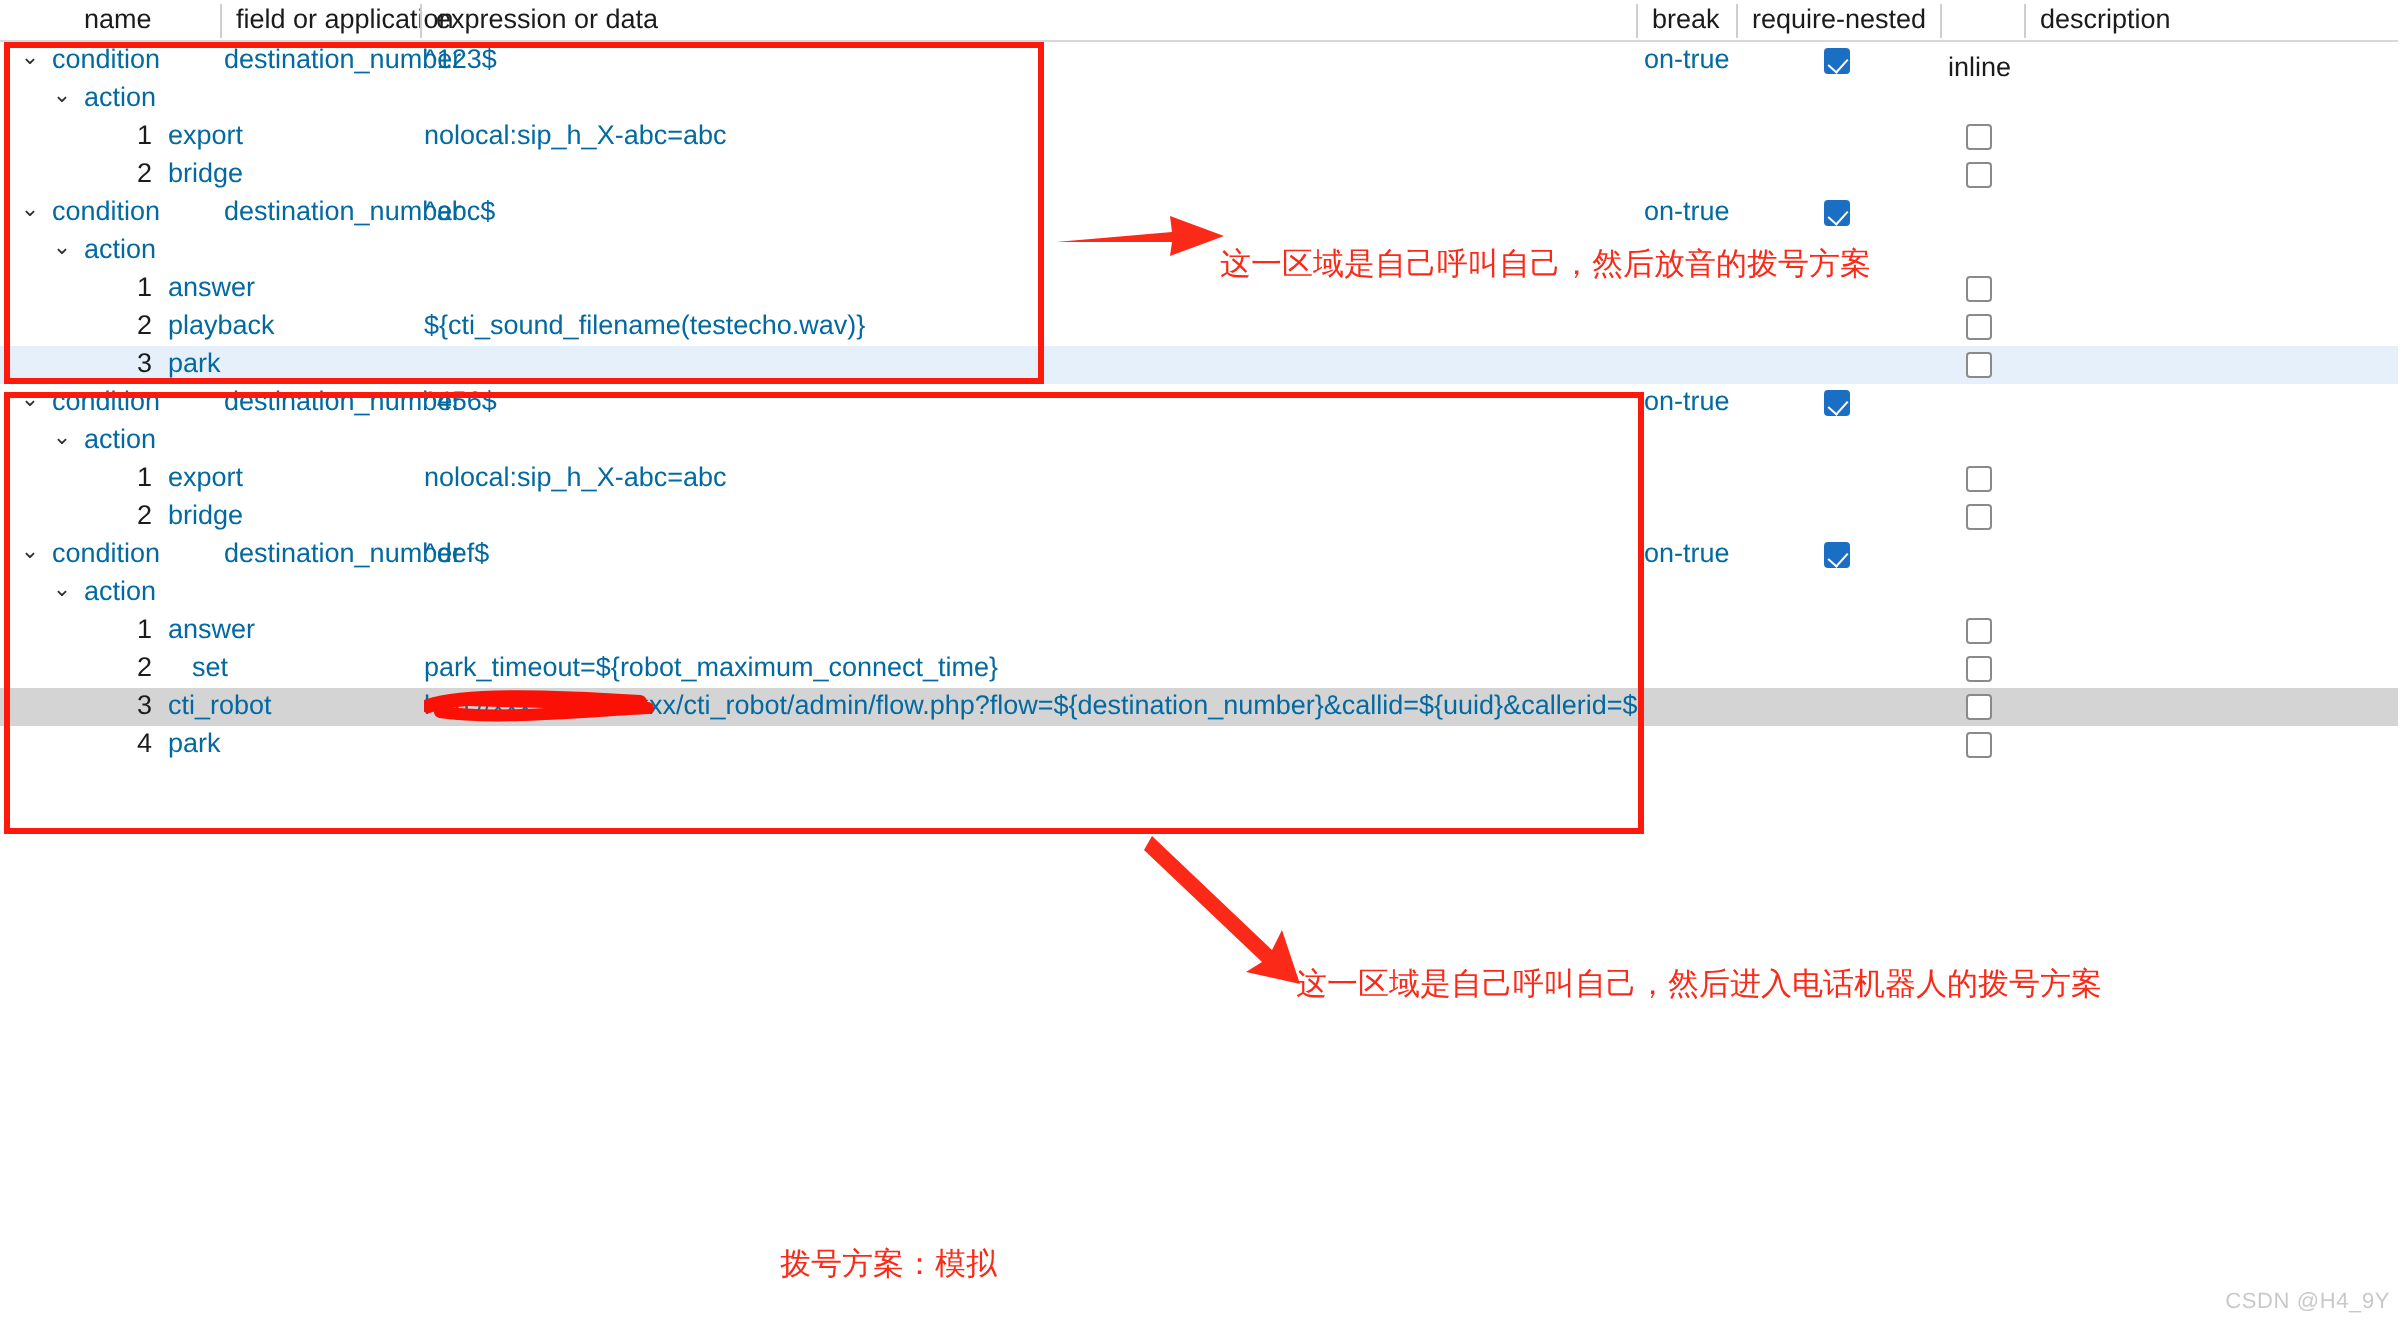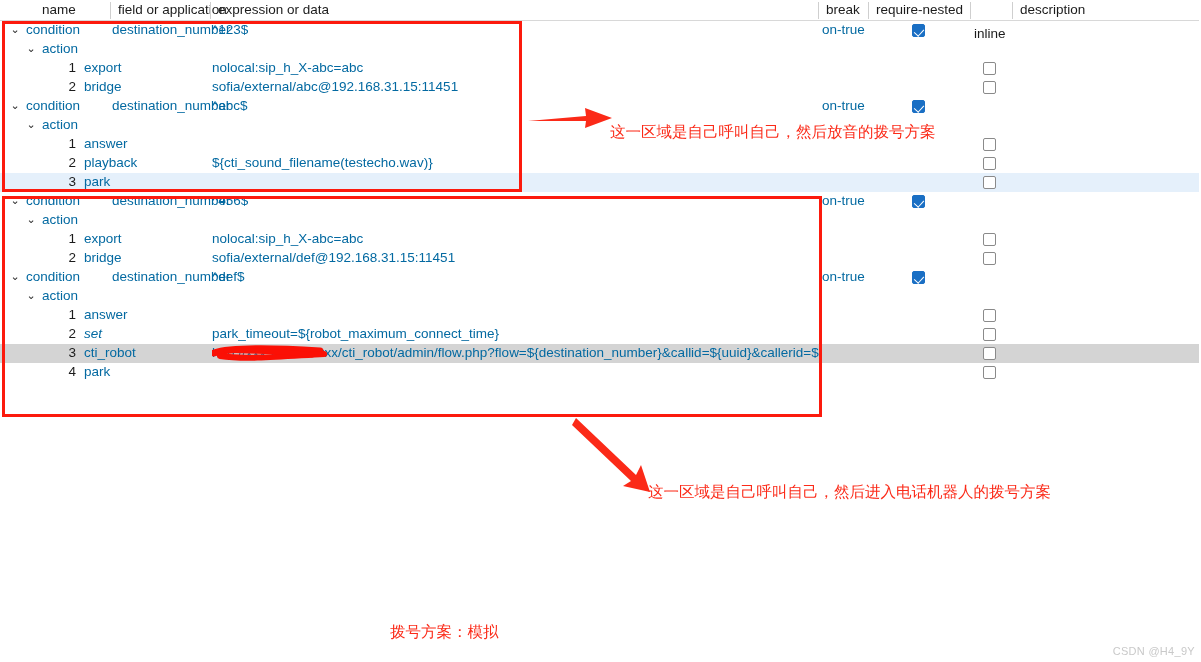--- a/index.html
+++ b/index.html
@@ -178,21 +178,20 @@
         </div>
         <div class="row">
           <span class="idx" style="left: 58px;">1</span>
           <div class="c c-name" style="left: 84px;">export</div>
           <div class="c c-expr" style="left: 212px;">nolocal:sip_h_X-abc=abc</div>
           <span class="cb off" style="left: 983px;"></span>
         </div>
         <div class="row">
           <span class="idx" style="left: 58px;">2</span>
           <div class="c c-name" style="left: 84px;">bridge</div>
-          <div class="c c-expr" style="left: 212px;">sofia/external/abc@192.168.31.15:11451</div>
           <span class="cb off" style="left: 983px;"></span>
         </div>
         <div class="row">
           <span class="chev" style="left: 8px;">⌄</span>
           <div class="c c-name" style="left: 26px;">condition</div>
           <div class="c c-field" style="left: 112px;">destination_number</div>
           <div class="c c-expr" style="left: 212px;">^abc$</div>
           <div class="c c-break" style="left: 822px;">on-true</div>
           <span class="cb on" style="left: 912px;"></span>
         </div>
@@ -230,21 +229,20 @@
         </div>
         <div class="row">
           <span class="idx" style="left: 58px;">1</span>
           <div class="c c-name" style="left: 84px;">export</div>
           <div class="c c-expr" style="left: 212px;">nolocal:sip_h_X-abc=abc</div>
           <span class="cb off" style="left: 983px;"></span>
         </div>
         <div class="row">
           <span class="idx" style="left: 58px;">2</span>
           <div class="c c-name" style="left: 84px;">bridge</div>
-          <div class="c c-expr" style="left: 212px;">sofia/external/def@192.168.31.15:11451</div>
           <span class="cb off" style="left: 983px;"></span>
         </div>
         <div class="row">
           <span class="chev" style="left: 8px;">⌄</span>
           <div class="c c-name" style="left: 26px;">condition</div>
           <div class="c c-field" style="left: 112px;">destination_number</div>
           <div class="c c-expr" style="left: 212px;">^def$</div>
           <div class="c c-break" style="left: 822px;">on-true</div>
           <span class="cb on" style="left: 912px;"></span>
         </div>
@@ -252,21 +250,21 @@
           <span class="chev" style="left: 24px;">⌄</span>
           <div class="c c-name" style="left: 42px;">action</div>
         </div>
         <div class="row">
           <span class="idx" style="left: 58px;">1</span>
           <div class="c c-name" style="left: 84px;">answer</div>
           <span class="cb off" style="left: 983px;"></span>
         </div>
         <div class="row">
           <span class="idx" style="left: 58px;">2</span>
-          <div class="c c-name" style="left: 84px; font-style: italic;">set</div>
+          <div class="c c-name" style="left: 96px;">set</div>
           <div class="c c-expr" style="left: 212px;">park_timeout=${robot_maximum_connect_time}</div>
           <span class="cb off" style="left: 983px;"></span>
         </div>
         <div class="row sel-gray">
           <span class="idx" style="left: 58px;">3</span>
           <div class="c c-name" style="left: 84px;">cti_robot</div>
           <div class="c c-expr" style="left: 212px; overflow: hidden; width: 610px;">http://xxx.xxx.xxx.xxx/cti_robot/admin/flow.php?flow=${destination_number}&amp;callid=${uuid}&amp;callerid=${caller_id_number}<span class="redact" style="left: 0px; top: 0px;"><svg width="120" height="19" viewBox="0 0 120 19">
                 <path d="M2 9 C20 3, 60 4, 108 7" stroke="#fb1005" stroke-width="7" fill="none" stroke-linecap="round"></path>
                 <path d="M8 12 C35 16, 75 12, 112 10" stroke="#fb1005" stroke-width="6" fill="none" stroke-linecap="round"></path>
                 <path d="M14 6 C40 8, 70 6, 100 11" stroke="#fb1005" stroke-width="5" fill="none" stroke-linecap="round"></path>

